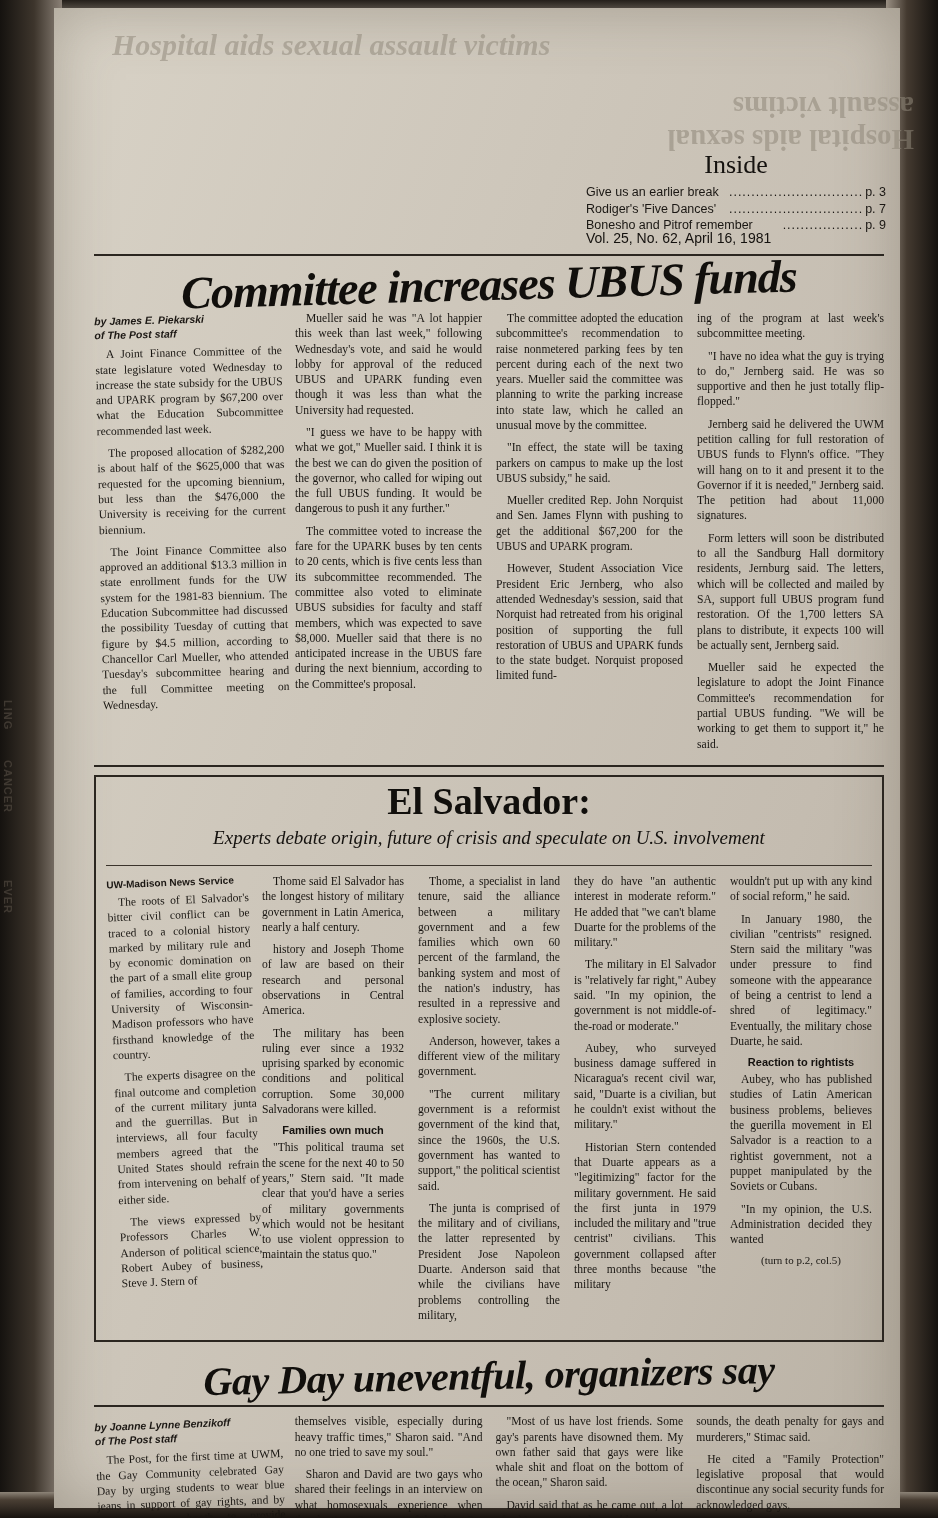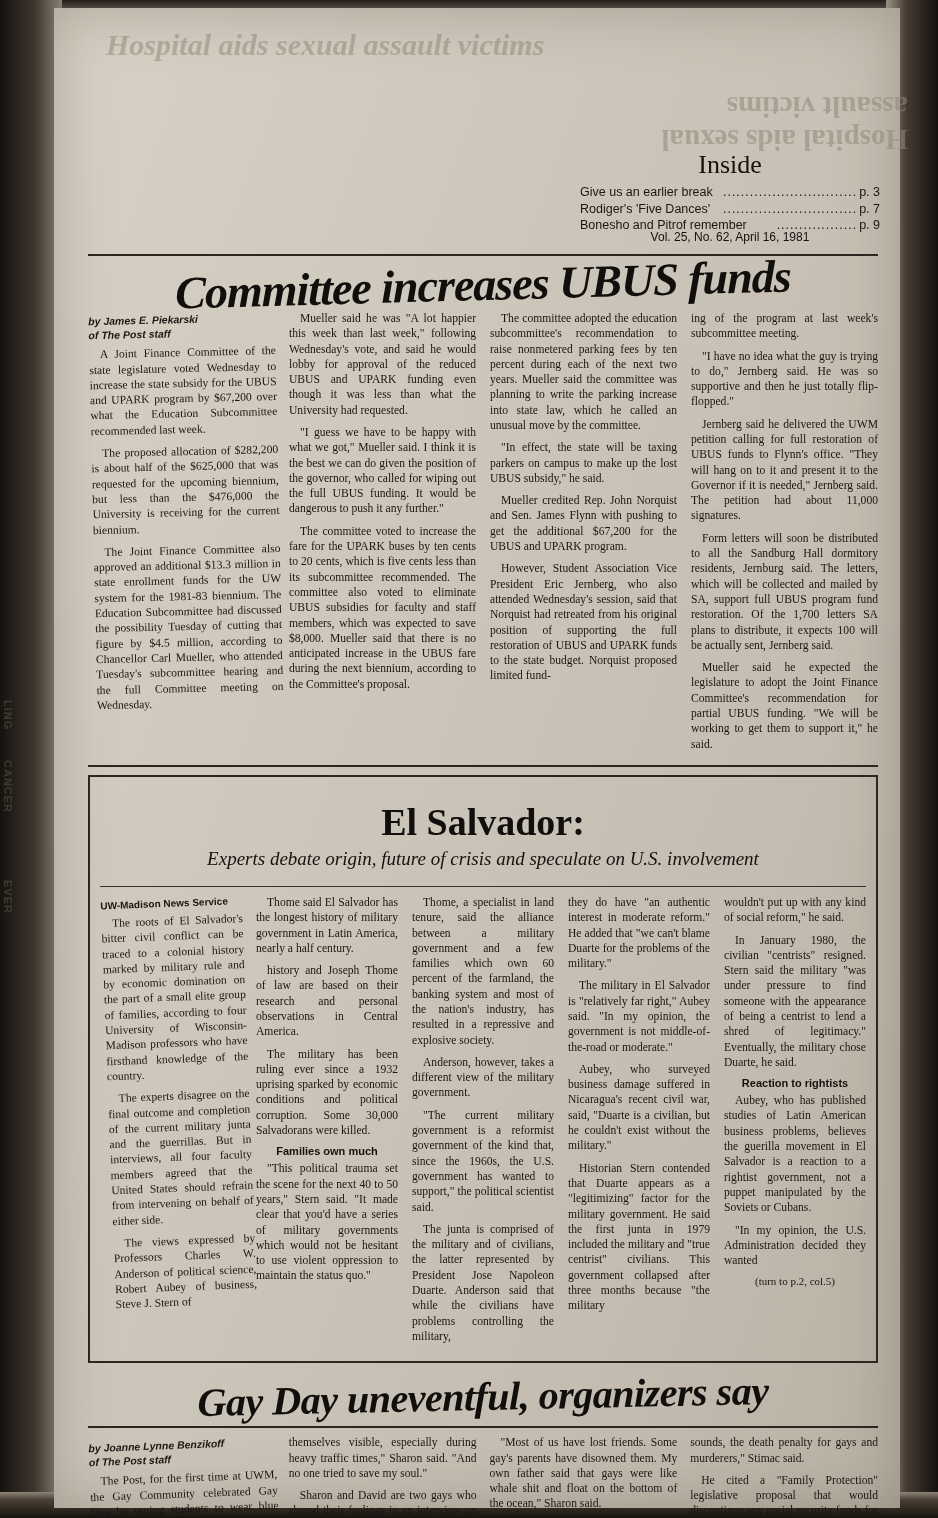--- a/index.html
+++ b/index.html
@@ -25,21 +25,21 @@
     transform:rotate(90deg);transform-origin:left top;white-space:nowrap;
     font-size:11px;letter-spacing:1px;
   }
 
   .sheet{
     position:absolute;left:54px;top:8px;width:846px;height:1500px;
     background:#cfc9bd;
     background-image:linear-gradient(110deg,#d8d2c6 0%,#cdc6ba 40%,#c4bcb0 75%,#b9b1a4 100%);
     box-shadow:inset 0 0 60px rgba(90,80,66,.35);
   }
-  .inner{position:absolute;left:34px;top:14px;width:790px;height:1470px;}
+  .inner{position:absolute;left:40px;top:14px;width:790px;height:1470px;}
 
   
   .masthead{position:relative;height:232px;}
   .logo{
     position:absolute;left:52px;top:4px;width:430px;height:200px;
     font-family:"Liberation Serif", serif;
   }
   .logo .uwm{
     position:absolute;left:8px;top:50px;font-size:17px;font-style:italic;font-weight:bold;
     color:#1b1814;letter-spacing:1px;
@@ -71,22 +71,22 @@
   }
   .inside ul{margin:0;padding:0;list-style:none;}
   .inside li{
     font-family:"Liberation Sans",sans-serif;font-size:12.5px;color:#1a1713;
     line-height:1.32;display:flex;justify-content:flex-start;white-space:nowrap;
   }
   .inside li .t{}
   .inside li .dots{flex:1;overflow:hidden;letter-spacing:1px;margin:0 2px;}
   .inside li .p{}
   .volline{
-    position:absolute;left:492px;top:208px;width:300px;text-align:center;
-    font-family:"Liberation Sans",sans-serif;font-size:12px;color:#14110e;
+    position:absolute;left:492px;top:208px;width:300px;
+    font-family:"Liberation Sans",sans-serif;font-size:14px;color:#14110e;
   }
 
   
   .rule{height:2px;background:#2b2620;margin:0;}
   .rule-thin{height:1px;background:#3a332b;}
 
   
   .hl1{
     font-size:46px;font-weight:bold;font-style:italic;color:#110f0c;
     text-align:center;letter-spacing:-1px;line-height:1.02;
@@ -106,21 +106,21 @@
     text-align:center;margin:6px 0 4px 0;color:#15120f;
   }
   .srcline{font-family:"Liberation Sans",sans-serif;font-size:10px;font-weight:bold;color:#1b1713;margin-bottom:5px;}
   .turn{font-size:11px;text-align:center;margin-top:6px;color:#191612;font-family:"Liberation Serif",serif;}
 
   
   .skewcol{transform:rotate(-1.3deg);transform-origin:top right;}
   .skewcol2{transform:rotate(-2.2deg);transform-origin:top right;}
 
   
-  .boxed{border:2px solid #2b2620;padding:21px 10px 10px 10px;margin-top:8px;}
+  .boxed{border:2px solid #2b2620;padding:0 10px 10px 10px;margin-top:8px;}
   .hl2{
     font-size:38px;font-weight:bold;text-align:center;color:#110f0c;margin:2px 0 4px 0;
     font-family:"Liberation Serif",serif;
   }
   .deck{
     font-size:19px;font-style:italic;text-align:center;color:#15120f;margin:0 0 16px 0;
   }
 
   
   .hl3{

